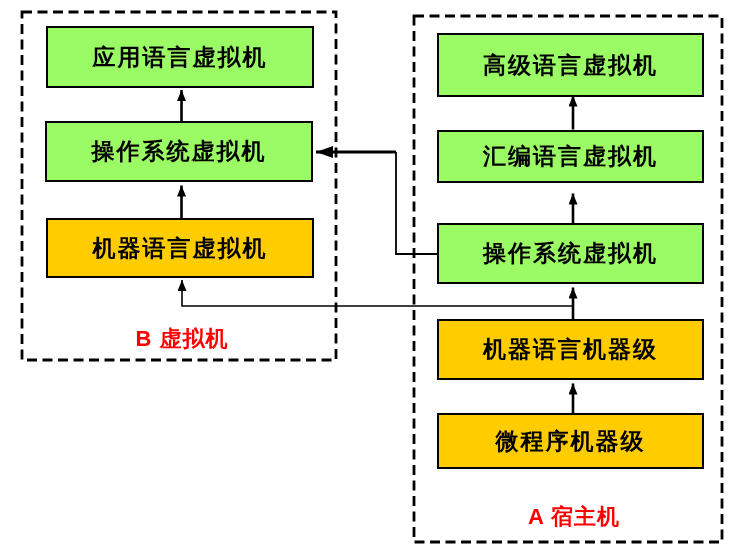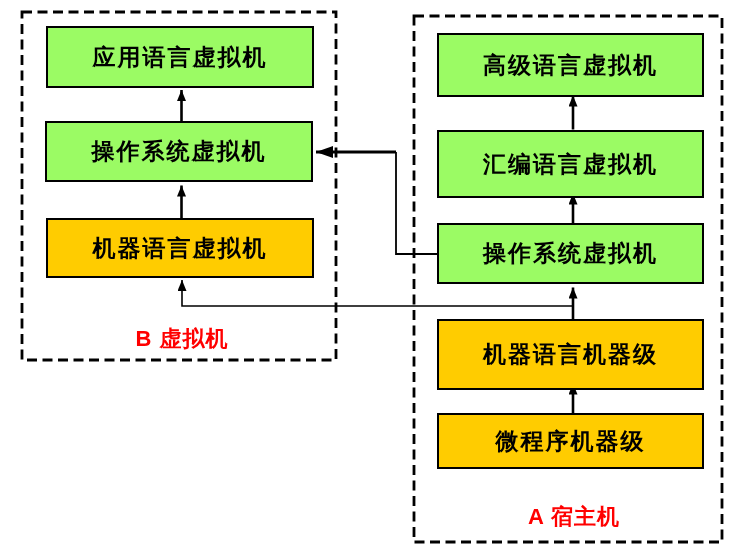--- a/index.html
+++ b/index.html
@@ -84,27 +84,27 @@
   <div class="vm-box green" style="left:45px; top:121px; width:268px; height:61px;">
     <span>操作系统虚拟机</span>
   </div>
   <div class="vm-box orange" style="left:46px; top:218px; width:268px; height:60px;font-family:Liberation Serif, serif;">
     <span>机器语言虚拟机</span>
   </div>
 
   <div class="vm-box green" style="left:437px; top:33px; width:267px; height:64px;">
     <span>高级语言虚拟机</span>
   </div>
-  <div class="vm-box green" style="left:437px; top:130px; width:267px; height:68px;">
+  <div class="vm-box green" style="left:437px; top:130px; width:267px; height:53px;">
     <span>汇编语言虚拟机</span>
   </div>
   <div class="vm-box green" style="left:437px; top:223px; width:267px; height:61px;">
     <span>操作系统虚拟机</span>
   </div>
-  <div class="vm-box orange" style="left:437px; top:319px; width:267px; height:71px;">
+  <div class="vm-box orange" style="left:437px; top:319px; width:267px; height:61px;">
     <span>机器语言机器级</span>
   </div>
   <div class="vm-box orange" style="left:437px; top:413px; width:267px; height:56px;">
     <span>微程序机器级</span>
   </div>
 
   <div class="group-label" style="left:414px; top:502px; width:320px;">A 宿主机</div>
   <div class="group-label" style="left:22px; top:324px; width:320px;">B 虚拟机</div>
 
 </div>

